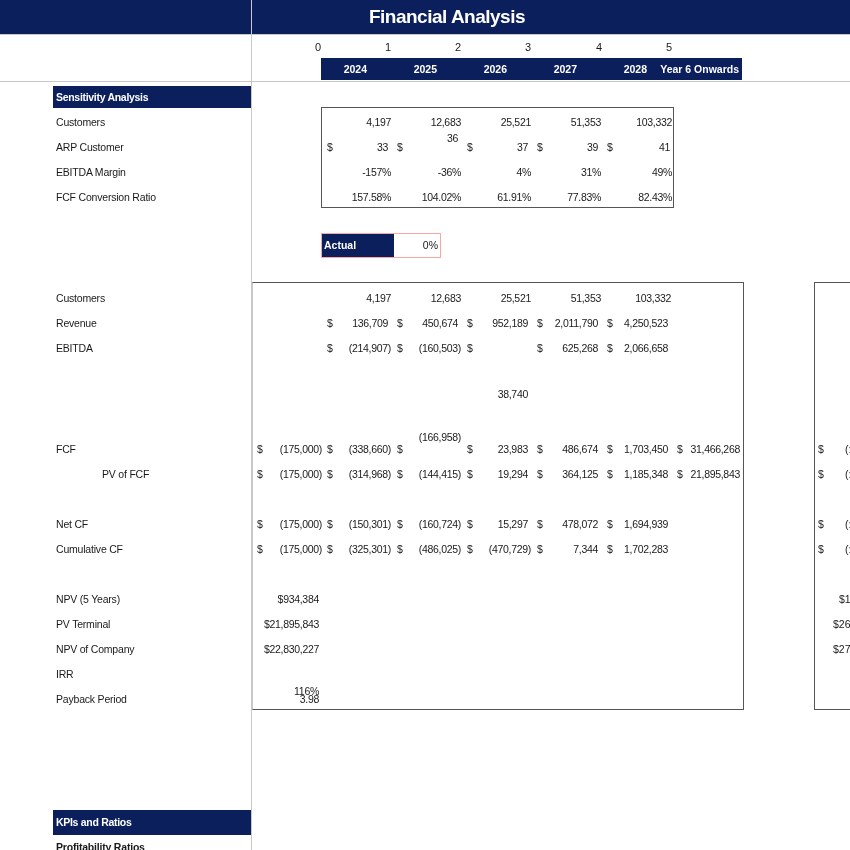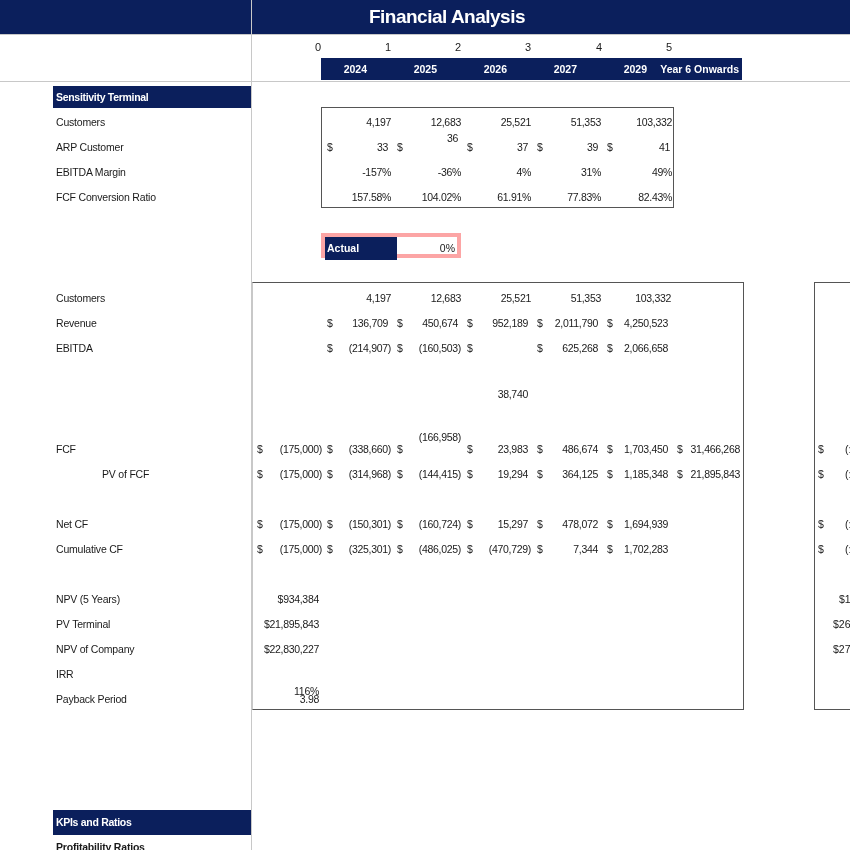--- a/index.html
+++ b/index.html
@@ -16,21 +16,21 @@
     .vline { position: absolute; left: 251px; top: 0; width: 1px; height: 850px; background: #c8c8c8; }
     .hline { position: absolute; left: 0; height: 1px; background: #c8c8c8; }
     .idx { top: 41px; font-size: 11px; text-align: right; width: 20px; }
     .yearbar { left: 321px; top: 58px; width: 421px; height: 22px; }
     .yr { position: absolute; top: 0; height: 22px; line-height: 22px; font-size: 10.5px; font-weight: bold; text-align: right; }
     .sec-head { left: 53px; width: 198px; height: 22px; line-height: 22px; font-weight: bold; font-size: 10.5px; padding-left: 3px; box-sizing: border-box; letter-spacing: -0.3px; }
     .lbl { left: 56px; font-size: 10.5px; letter-spacing: -0.2px; }
     .box { position: absolute; border: 1px solid #555; box-sizing: border-box; }
     .cell { position: absolute; text-align: right; white-space: nowrap; letter-spacing: -0.3px; }
     .dol { position: absolute; white-space: nowrap; }
-    .actual-box { left: 321px; top: 233px; width: 140px; height: 25px; border: 4px solid #fca5a5; box-sizing: border-box; }
+    .actual-box { left: 321px; top: 233px; width: 120px; height: 25px; border: 1px solid #fca5a5; box-sizing: border-box; }
     .actual-box .a-lbl { position: absolute; left: 0; top: 0; width: 72px; height: 23px; line-height: 23px; padding-left: 2px; font-weight: bold; box-sizing: border-box; }
     .actual-box .a-val { position: absolute; right: 2px; top: 0; line-height: 23px; }
   </style>
 </head>
 <body>
 
 <div class="abs navy title-bar">
   <div class="title">Financial Analysis</div>
 </div>
 
@@ -43,25 +43,25 @@
 <div class="abs idx" style="left:441px;">2</div>
 <div class="abs idx" style="left:511px;">3</div>
 <div class="abs idx" style="left:582px;">4</div>
 <div class="abs idx" style="left:652px;">5</div>
 
 <div class="abs navy yearbar">
   <div class="yr" style="left:0; width:46px;">2024</div>
   <div class="yr" style="left:70px; width:46px;">2025</div>
   <div class="yr" style="left:140px; width:46px;">2026</div>
   <div class="yr" style="left:210px; width:46px;">2027</div>
-  <div class="yr" style="left:280px; width:46px;">2029</div>
+  <div class="yr" style="left:280px; width:46px;">2028</div>
   <div class="yr" style="left:330px; width:88px;">Year 6 Onwards</div>
 </div>
 
-<div class="abs navy sec-head" style="top:86px;">Sensitivity Terminal</div>
+<div class="abs navy sec-head" style="top:86px;">Sensitivity Analysis</div>
 
 <div class="abs lbl" style="top:116px;">Customers</div>
 <div class="abs lbl" style="top:141px;">ARP Customer</div>
 <div class="abs lbl" style="top:166px;">EBITDA Margin</div>
 <div class="abs lbl" style="top:191px;">FCF Conversion Ratio</div>
 
 <div class="box" style="left:321px; top:107px; width:353px; height:101px;">
 
   <div class="cell" style="top:8px; left:0; width:69px;">4,197</div>
   <div class="cell" style="top:8px; left:70px; width:69px;">12,683</div>

